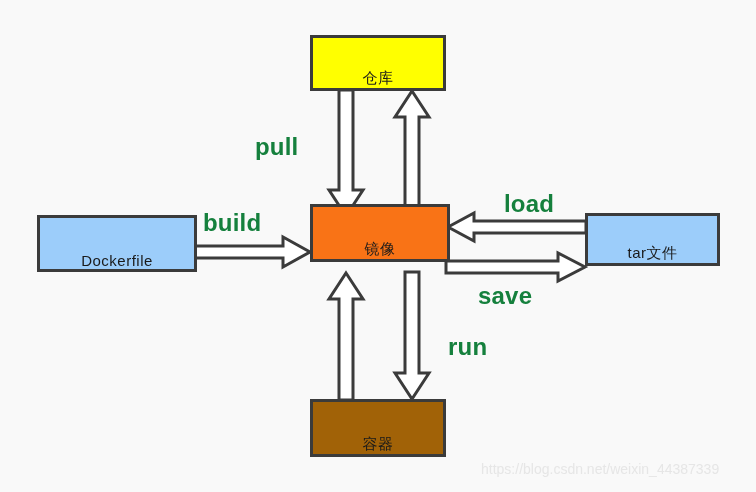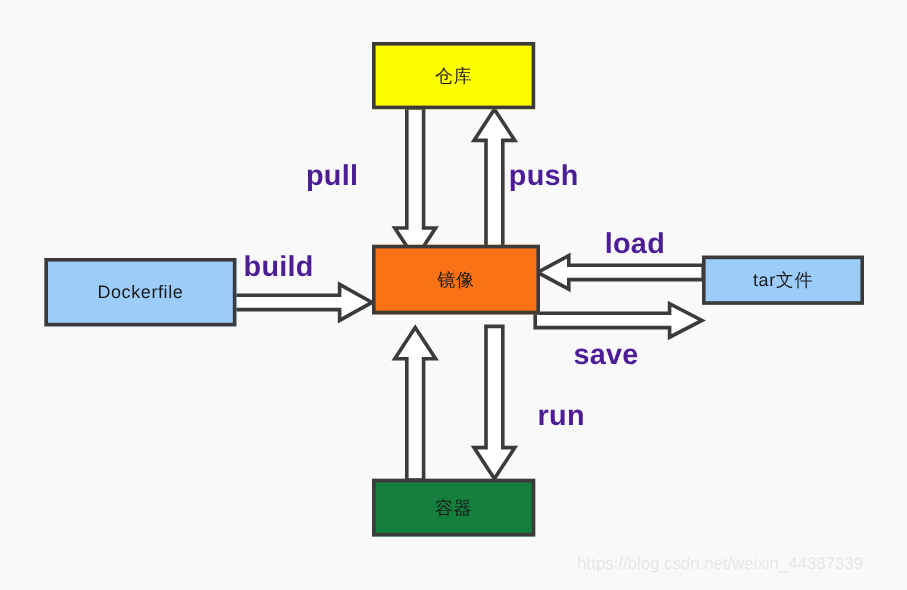--- a/index.html
+++ b/index.html
@@ -8,38 +8,38 @@
     background:#f9f9f9;
     font-family:"Liberation Sans","DejaVu Sans",sans-serif;
     overflow:hidden;
   }
   #canvas{position:relative;width:756px;height:492px;}
 
   .node{
     position:absolute;
     box-sizing:border-box;
     border:3px solid #3b3b3b;
-    display:flex;align-items:center;justify-content:center;
+    display:flex;align-items:flex-end;justify-content:center;
     color:#1a1a1a;
     font-size:15px;
     letter-spacing:.5px;
     z-index:3;
   }
   #node-repository{left:310px;top:35px;width:136px;height:56px;background:#ffff00;}
   #node-image{left:310px;top:204px;width:140px;height:58px;background:#f97316;}
   #node-dockerfile{left:37px;top:215px;width:160px;height:57px;background:#9ccdfa;}
-  #node-tarfile{left:585px;top:213px;width:135px;height:41px;background:#9ccdfa;}
-  #node-container{left:310px;top:399px;width:136px;height:48px;background:#15803d;}
+  #node-tarfile{left:585px;top:213px;width:135px;height:53px;background:#9ccdfa;}
+  #node-container{left:310px;top:399px;width:136px;height:58px;background:#a16207;}
 
   .arrow{position:absolute;z-index:2;}
   .arrow svg{display:block;overflow:visible;}
 
   .label{
     position:absolute;
-    color:#4c1d95;
+    color:#15803d;
     font-weight:bold;
     font-size:24px;
     white-space:nowrap;
     z-index:4;
     letter-spacing:.2px;
   }
   #label-pull{left:255px;top:133px;}
   #label-push{left:424px;top:133px;}
   #label-build{left:203px;top:209px;}
   #label-load{left:485px;top:190px;margin-left:19px;}
@@ -116,21 +116,20 @@
     </svg>
   </div>
 
   <div class="arrow" style="left:394px;top:272px;">
     <svg width="36" height="129" viewBox="0 0 36 129">
       <polygon points="11,0 25,0 25,101 35,101 18,127 1,101 11,101" fill="#ffffff" stroke="#3b3b3b" stroke-width="3" stroke-linejoin="miter"></polygon>
     </svg>
   </div>
 
   <div class="label" id="label-pull">pull</div>
-  <div class="label" id="label-push">push</div>
   <div class="label" id="label-build">build</div>
   <div class="label" id="label-load">load</div>
   <div class="label" id="label-save">save</div>
   <div class="label" id="label-run">run</div>
 
   <div id="watermark">https://blog.csdn.net/weixin_44387339</div>
 
 </div>
 
 </body></html>

